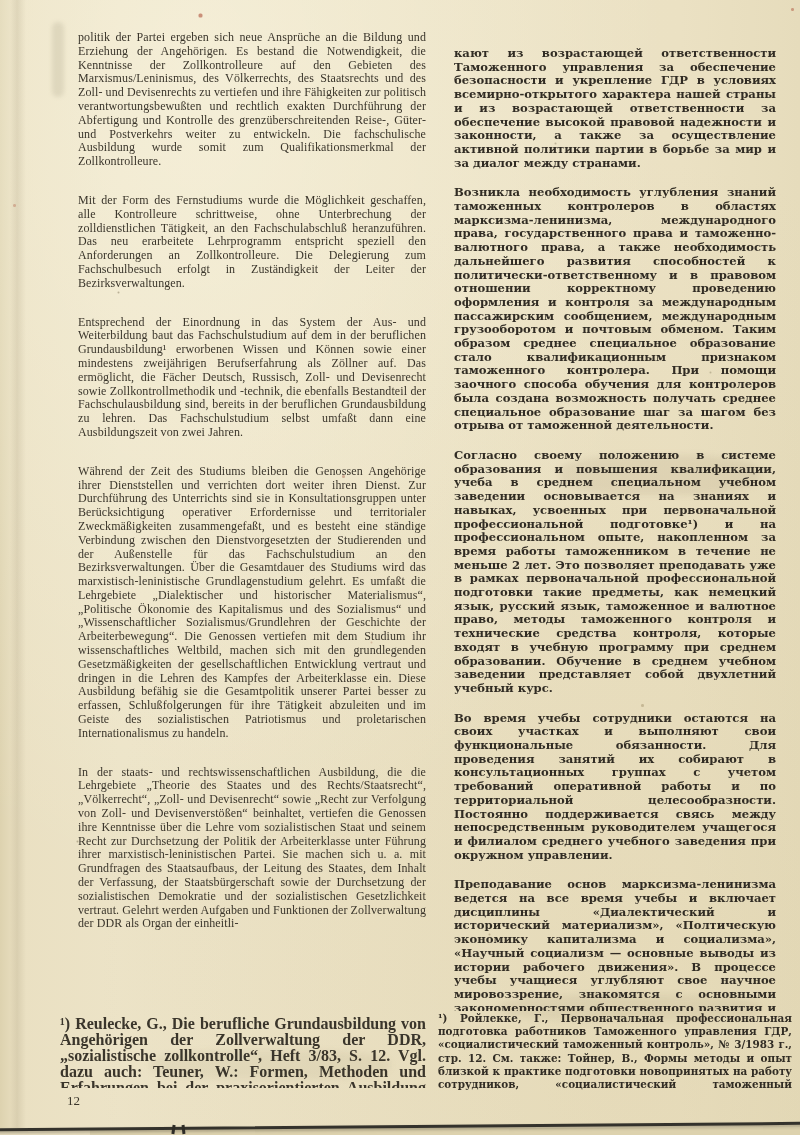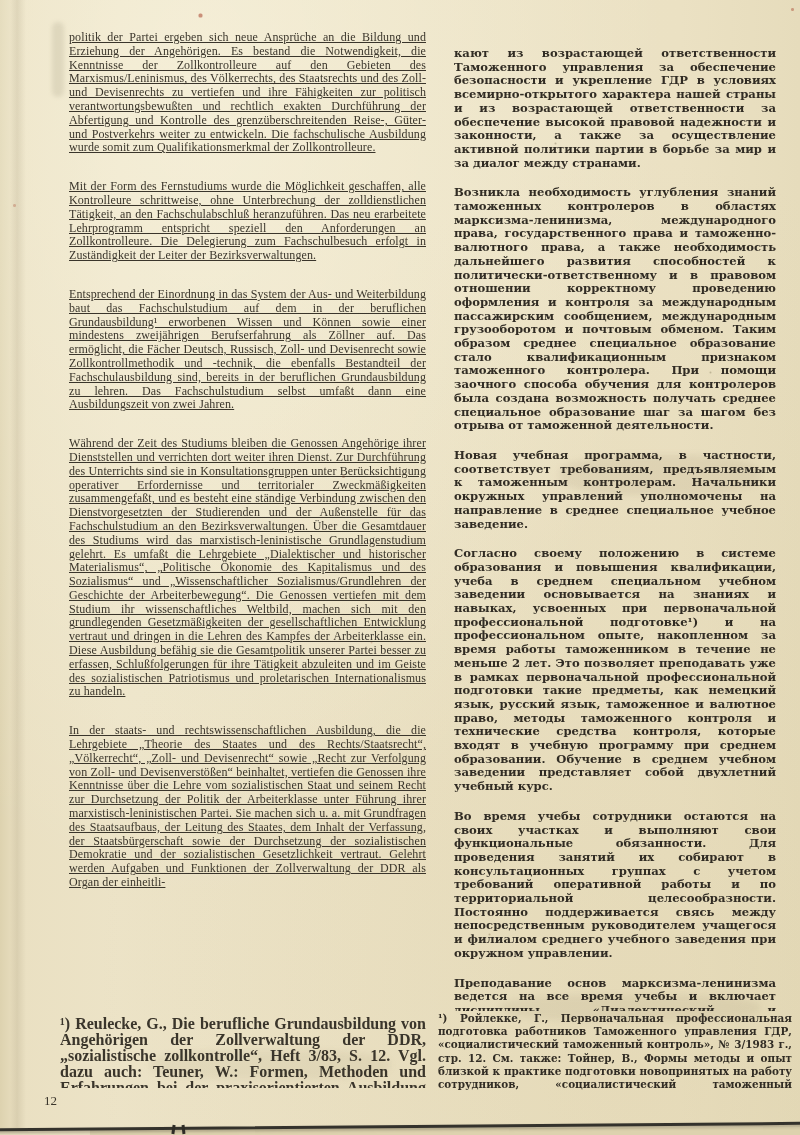--- a/index.html
+++ b/index.html
@@ -33,34 +33,34 @@
             371px 642px 0 0.5px rgba(150,60,40,0.25);}
   
   .ghost{position:absolute;border-radius:40%;filter:blur(3px);}
   .ghost.g1{left:560px;top:455px;width:200px;height:40px;background:rgba(125,112,78,0.10);}
   .ghost.g2{left:150px;top:1050px;width:240px;height:30px;background:rgba(125,112,78,0.08);}
   .ghost.g3{left:500px;top:995px;width:260px;height:26px;background:rgba(125,112,78,0.09);}
 
   .col{position:absolute;top:31px;text-align:justify;overflow:hidden;}
   .col-left{left:66px;width:360px;height:975px;
             font-size:12px;line-height:13.8px;color:#3a352b;letter-spacing:0.1px;}
-  .col-left p{margin:0 0 25px 3px;text-decoration:underline;}
+  .col-left p{margin:0 0 25px 12px;}
   .col-right{left:438px;width:354px;height:980px;
              font-family:"DejaVu Serif", serif;font-weight:bold;
              font-size:11.6px;line-height:13.7px;color:#312c24;}
   .col-right p{margin:16px;}
 
   .footnote{position:absolute;text-align:justify;font-weight:bold;overflow:hidden;}
   .footnote-left{left:60px;top:1016px;width:366px;height:72px;
                  font-size:16px;line-height:16px;color:#3a352b;}
   .footnote-right{left:438px;top:1012px;width:354px;height:80px;
                   font-family:"DejaVu Serif", serif;
                   font-size:10.4px;line-height:13.2px;color:#312c24;}
 
-  .page-number{position:absolute;left:44px;top:1093px;font-size:13px;color:#3a352b;
+  .page-number{position:absolute;left:67px;top:1093px;font-size:13px;color:#3a352b;
                font-family:"Liberation Serif", serif;}
 
   
   .scan-edge{position:absolute;left:-8px;bottom:7px;width:816px;height:3px;
              background:#34322c;transform:rotate(-0.45deg);border-radius:2px;
              box-shadow:0 2px 3px rgba(60,55,40,0.35);}
   .scan-edge-mark1{position:absolute;left:172px;bottom:1px;width:3px;height:9px;
                    background:#2e2c26;transform:rotate(8deg);}
   .scan-edge-mark2{position:absolute;left:182px;bottom:1px;width:3px;height:9px;
                    background:#2e2c26;transform:rotate(-6deg);}
@@ -82,21 +82,20 @@
     <p>politik der Partei ergeben sich neue Ansprüche an die Bildung und Erziehung der Angehörigen. Es bestand die Notwendigkeit, die Kenntnisse der Zollkontrolleure auf den Gebieten des Marxismus/Leninismus, des Völkerrechts, des Staatsrechts und des Zoll- und Devisenrechts zu vertiefen und ihre Fähigkeiten zur politisch verantwortungsbewußten und rechtlich exakten Durchführung der Abfertigung und Kontrolle des grenzüberschreitenden Reise-, Güter- und Postverkehrs weiter zu entwickeln. Die fachschulische Ausbildung wurde somit zum Qualifikationsmerkmal der Zollkontrolleure.</p>
     <p>Mit der Form des Fernstudiums wurde die Möglichkeit geschaffen, alle Kontrolleure schrittweise, ohne Unterbrechung der zolldienstlichen Tätigkeit, an den Fachschulabschluß heranzuführen. Das neu erarbeitete Lehrprogramm entspricht speziell den Anforderungen an Zollkontrolleure. Die Delegierung zum Fachschulbesuch erfolgt in Zuständigkeit der Leiter der Bezirksverwaltungen.</p>
     <p>Entsprechend der Einordnung in das System der Aus- und Weiterbildung baut das Fachschulstudium auf dem in der beruflichen Grundausbildung¹ erworbenen Wissen und Können sowie einer mindestens zweijährigen Berufserfahrung als Zöllner auf. Das ermöglicht, die Fächer Deutsch, Russisch, Zoll- und Devisenrecht sowie Zollkontrollmethodik und -technik, die ebenfalls Bestandteil der Fachschulausbildung sind, bereits in der beruflichen Grundausbildung zu lehren. Das Fachschulstudium selbst umfaßt dann eine Ausbildungszeit von zwei Jahren.</p>
     <p>Während der Zeit des Studiums bleiben die Genossen Angehörige ihrer Dienststellen und verrichten dort weiter ihren Dienst. Zur Durchführung des Unterrichts sind sie in Konsultationsgruppen unter Berücksichtigung operativer Erfordernisse und territorialer Zweckmäßigkeiten zusammengefaßt, und es besteht eine ständige Verbindung zwischen den Dienstvorgesetzten der Studierenden und der Außenstelle für das Fachschulstudium an den Bezirksverwaltungen. Über die Gesamtdauer des Studiums wird das marxistisch-leninistische Grundlagenstudium gelehrt. Es umfaßt die Lehrgebiete „Dialektischer und historischer Materialismus“, „Politische Ökonomie des Kapitalismus und des Sozialismus“ und „Wissenschaftlicher Sozialismus/Grundlehren der Geschichte der Arbeiterbewegung“. Die Genossen vertiefen mit dem Studium ihr wissenschaftliches Weltbild, machen sich mit den grundlegenden Gesetzmäßigkeiten der gesellschaftlichen Entwicklung vertraut und dringen in die Lehren des Kampfes der Arbeiterklasse ein. Diese Ausbildung befähig sie die Gesamtpolitik unserer Partei besser zu erfassen, Schlußfolgerungen für ihre Tätigkeit abzuleiten und im Geiste des sozialistischen Patriotismus und proletarischen Internationalismus zu handeln.</p>
     <p>In der staats- und rechtswissenschaftlichen Ausbildung, die die Lehrgebiete „Theorie des Staates und des Rechts/Staatsrecht“, „Völkerrecht“, „Zoll- und Devisenrecht“ sowie „Recht zur Verfolgung von Zoll- und Devisenverstößen“ beinhaltet, vertiefen die Genossen ihre Kenntnisse über die Lehre vom sozialistischen Staat und seinem Recht zur Durchsetzung der Politik der Arbeiterklasse unter Führung ihrer marxistisch-leninistischen Partei. Sie machen sich u. a. mit Grundfragen des Staatsaufbaus, der Leitung des Staates, dem Inhalt der Verfassung, der Staatsbürgerschaft sowie der Durchsetzung der sozialistischen Demokratie und der sozialistischen Gesetzlichkeit vertraut. Gelehrt werden Aufgaben und Funktionen der Zollverwaltung der DDR als Organ der einheitli-</p>
   </div>
 
   <div class="col col-right">
     <p>кают из возрастающей ответственности Таможенного управления за обеспечение безопасности и укрепление ГДР в условиях всемирно-открытого характера нашей страны и из возрастающей ответственности за обеспечение высокой правовой надежности и законности, а также за осуществление активной политики партии в борьбе за мир и за диалог между странами.</p>
     <p>Возникла необходимость углубления знаний таможенных контролеров в областях марксизма-ленинизма, международного права, государственного права и таможенно-валютного права, а также необходимость дальнейшего развития способностей к политически-ответственному и в правовом отношении корректному проведению оформления и контроля за международным пассажирским сообщением, международным грузооборотом и почтовым обменом. Таким образом среднее специальное образование стало квалификационным признаком таможенного контролера. При помощи заочного способа обучения для контролеров была создана возможность получать среднее специальное образование шаг за шагом без отрыва от таможенной деятельности.</p>
-    <p>Новая учебная программа, в частности, соответствует требованиям, предъявляемым к таможенным контролерам. Начальники окружных управлений уполномочены на направление в среднее специальное учебное заведение.</p>
     <p>Согласно своему положению в системе образования и повышения квалификации, учеба в среднем специальном учебном заведении основывается на знаниях и навыках, усвоенных при первоначальной профессиональной подготовке¹) и на профессиональном опыте, накопленном за время работы таможенником в течение не меньше 2 лет. Это позволяет преподавать уже в рамках первоначальной профессиональной подготовки такие предметы, как немецкий язык, русский язык, таможенное и валютное право, методы таможенного контроля и технические средства контроля, которые входят в учебную программу при среднем образовании. Обучение в среднем учебном заведении представляет собой двухлетний учебный курс.</p>
     <p>Во время учебы сотрудники остаются на своих участках и выполняют свои функциональные обязанности. Для проведения занятий их собирают в консультационных группах с учетом требований оперативной работы и по территориальной целесообразности. Постоянно поддерживается свясь между непосредственным руководителем учащегося и филиалом среднего учебного заведения при окружном управлении.</p>
     <p>Преподавание основ марксизма-ленинизма ведется на все время учебы и включает дисциплины «Диалектический и исторический материализм», «Полтическую экономику капитализма и социализма», «Научный социализм — основные выводы из истории рабочего движения». В процессе учебы учащиеся углубляют свое научное мировоззрение, знакомятся с основными закономерностями общественного развития и усваивают учение о борьбе рабочего класса. Благодаря такой подготовке они могут еще лучше понять политику нашей партии в целом и сделать практические выводы для своей работы и действовать в духе социалистического патриотизма и пролетарского интернационализма.</p>
 
   </div>
 
   <div class="footnote footnote-left">¹) Reulecke, G., Die berufliche Grundausbildung von Angehörigen der Zollverwaltung der DDR, „sozialistische zollkontrolle“, Heft 3/83, S. 12. Vgl. dazu auch: Teuner, W.: Formen, Methoden und Erfahrungen bei der praxisorientierten Ausbildung der Dienstanfänger, „sozialstische zollkontrolle“, Heft 1/88, S. 15</div>
   <div class="footnote footnote-right">¹) Ройлекке, Г., Первоначальная профессиональная подготовка работников Таможенного управления ГДР, «социалистический таможенный контроль», № 3/1983 г., стр. 12. См. также: Тойнер, В., Формы методы и опыт близкой к практике подготовки новопринятых на работу сотрудников, «социалистический таможенный контроль», № 1/1988 г., стр. 15</div>
 
   <div class="page-number">12</div>

